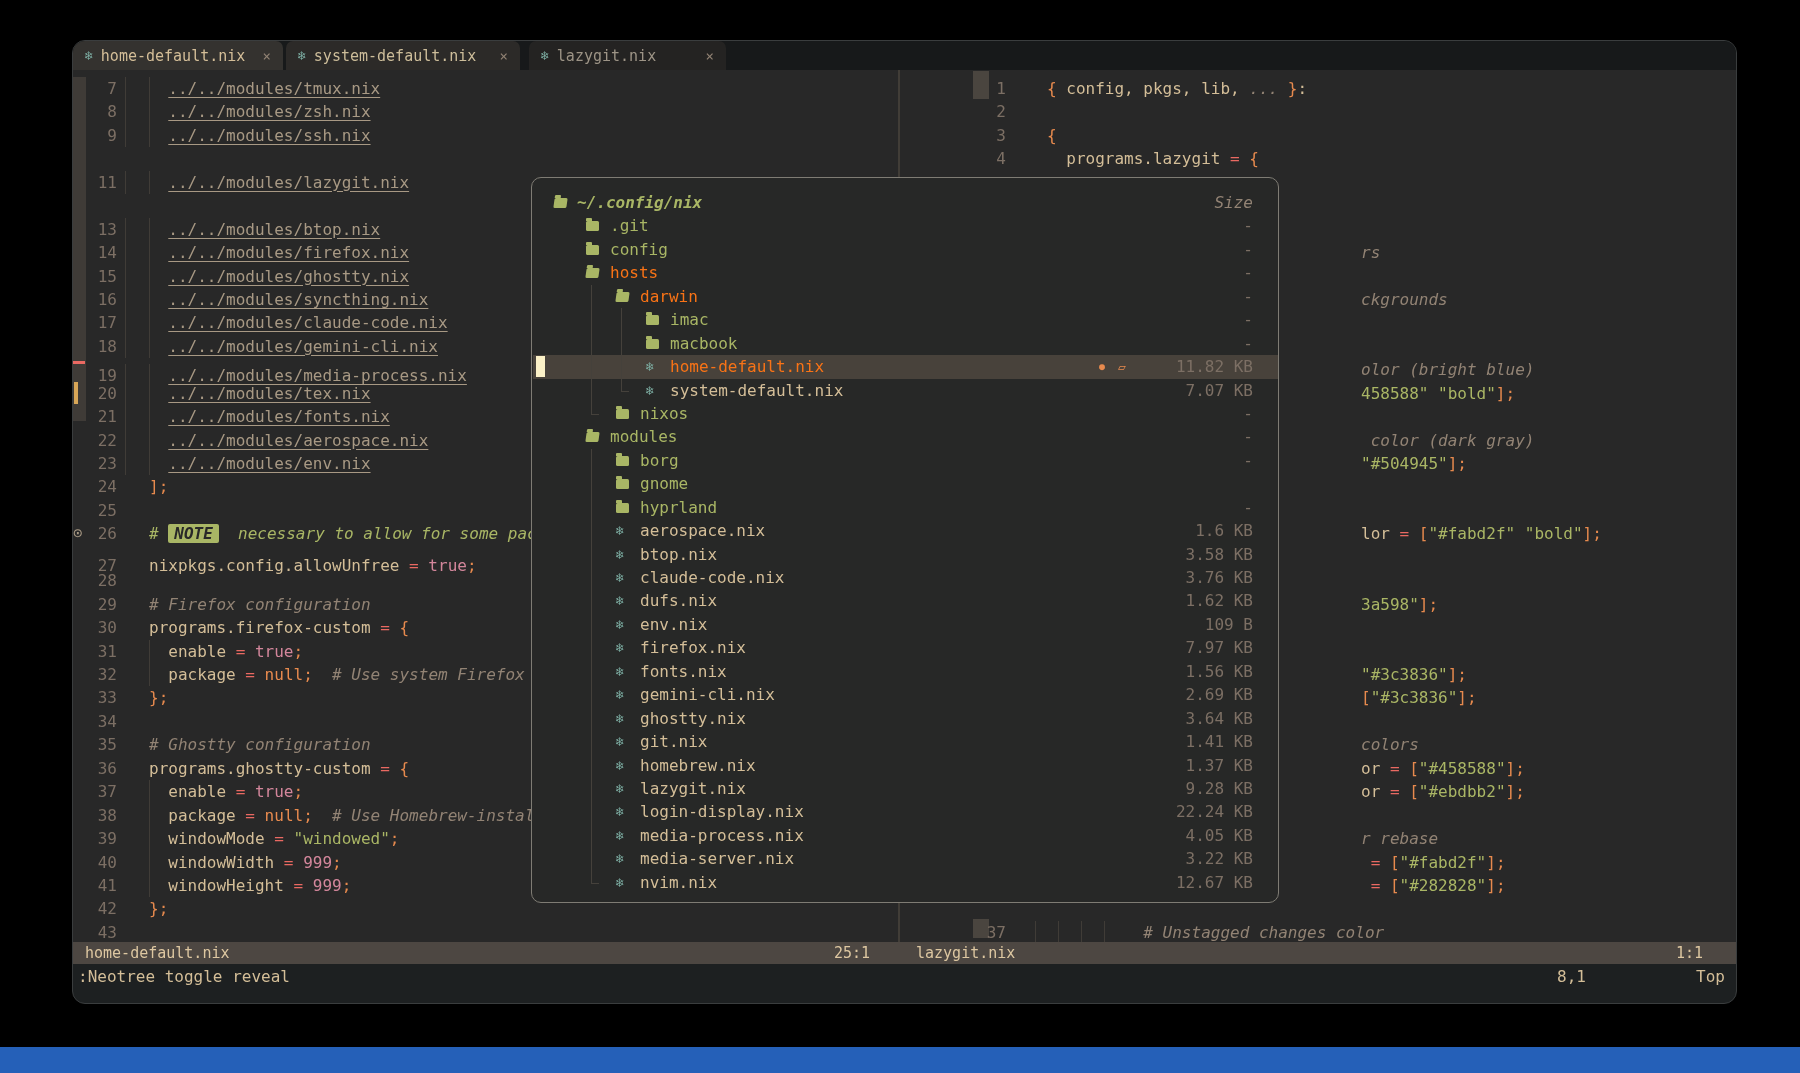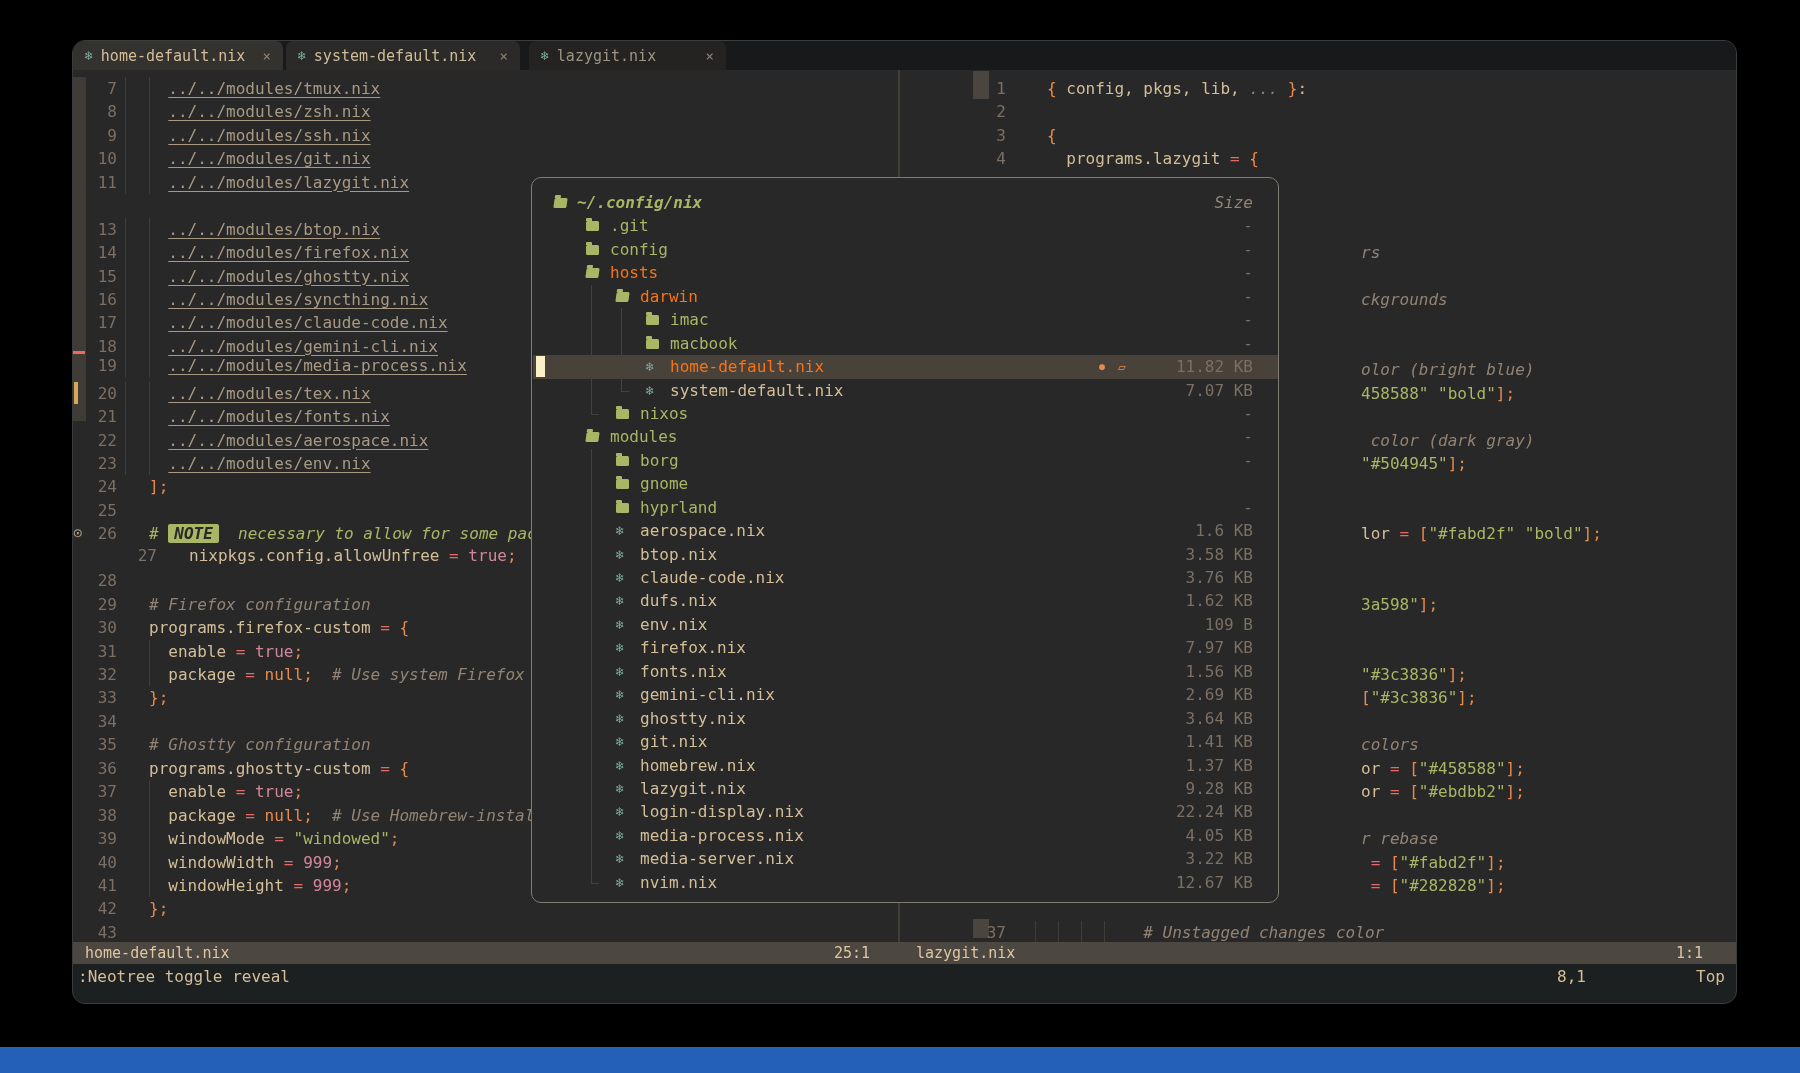--- a/index.html
+++ b/index.html
@@ -106,26 +106,20 @@
             <div class="guide" style="left: 52px;"></div>
             <div class="guide" style="left: 76px;"></div>
             <div class="code"><span class="s-fg">  </span><span class="s-lnk">../../modules/zsh.nix</span></div>
           </div>
           <div class="row" style="top: 53.88px;">
             <div class="gut">9</div>
             <div class="guide" style="left: 52px;"></div>
             <div class="guide" style="left: 76px;"></div>
             <div class="code"><span class="s-fg">  </span><span class="s-lnk">../../modules/ssh.nix</span></div>
           </div>
-          <div class="row" style="top: 77.32px;">
-            <div class="gut">10</div>
-            <div class="guide" style="left: 52px;"></div>
-            <div class="guide" style="left: 76px;"></div>
-            <div class="code"><span class="s-fg">  </span><span class="s-lnk">../../modules/git.nix</span></div>
-          </div>
           <div class="row" style="top: 100.76px;">
             <div class="gut">11</div>
             <div class="guide" style="left: 52px;"></div>
             <div class="guide" style="left: 76px;"></div>
             <div class="code"><span class="s-fg">  </span><span class="s-lnk">../../modules/lazygit.nix</span></div>
           </div>
           <div class="row" style="top: 147.64px;">
             <div class="gut">13</div>
             <div class="guide" style="left: 52px;"></div>
             <div class="guide" style="left: 76px;"></div>
@@ -154,21 +148,21 @@
             <div class="guide" style="left: 52px;"></div>
             <div class="guide" style="left: 76px;"></div>
             <div class="code"><span class="s-fg">  </span><span class="s-lnk">../../modules/claude-code.nix</span></div>
           </div>
           <div class="row" style="top: 264.84px;">
             <div class="gut">18</div>
             <div class="guide" style="left: 52px;"></div>
             <div class="guide" style="left: 76px;"></div>
             <div class="code"><span class="s-fg">  </span><span class="s-lnk">../../modules/gemini-cli.nix</span></div>
           </div>
-          <div class="row" style="top: 284px;">
+          <div class="row" style="top: 294px;">
             <div class="gut">19</div>
             <div class="guide" style="left: 52px;"></div>
             <div class="guide" style="left: 76px;"></div>
             <div class="code"><span class="s-fg">  </span><span class="s-lnk">../../modules/media-process.nix</span></div>
             <div class="sign-del" style="top: -3px;"></div>
           </div>
           <div class="row" style="top: 311.72px;">
             <div class="gut">20</div>
             <div class="guide" style="left: 52px;"></div>
             <div class="guide" style="left: 76px;"></div>
@@ -199,21 +193,21 @@
           </div>
           <div class="row" style="top: 428.92px;">
             <div class="gut">25</div>
             <div class="code"></div>
           </div>
           <div class="row" style="top: 452.36px;">
             <div class="gut">26</div>
             <div class="code"><span class="s-gcm"># </span><span class="s-badge">NOTE</span><span class="s-gcm">  necessary to allow for some packages</span></div>
             <div class="sign-todo">⊙</div>
           </div>
-          <div class="row" style="top: 474px; margin-left: 40px;">
+          <div class="row" style="top: 484px;">
             <div class="gut">27</div>
             <div class="code"><span class="s-fg">nixpkgs.config.allowUnfree</span><span class="s-red"> = </span><span class="s-pnk">true</span><span class="s-or">;</span></div>
           </div>
           <div class="row" style="top: 499.24px; padding-left: 29px;">
             <div class="gut">28</div>
             <div class="code"></div>
           </div>
           <div class="row" style="top: 522.68px;">
             <div class="gut">29</div>
             <div class="code"><span class="s-com"># Firefox configuration</span></div>

